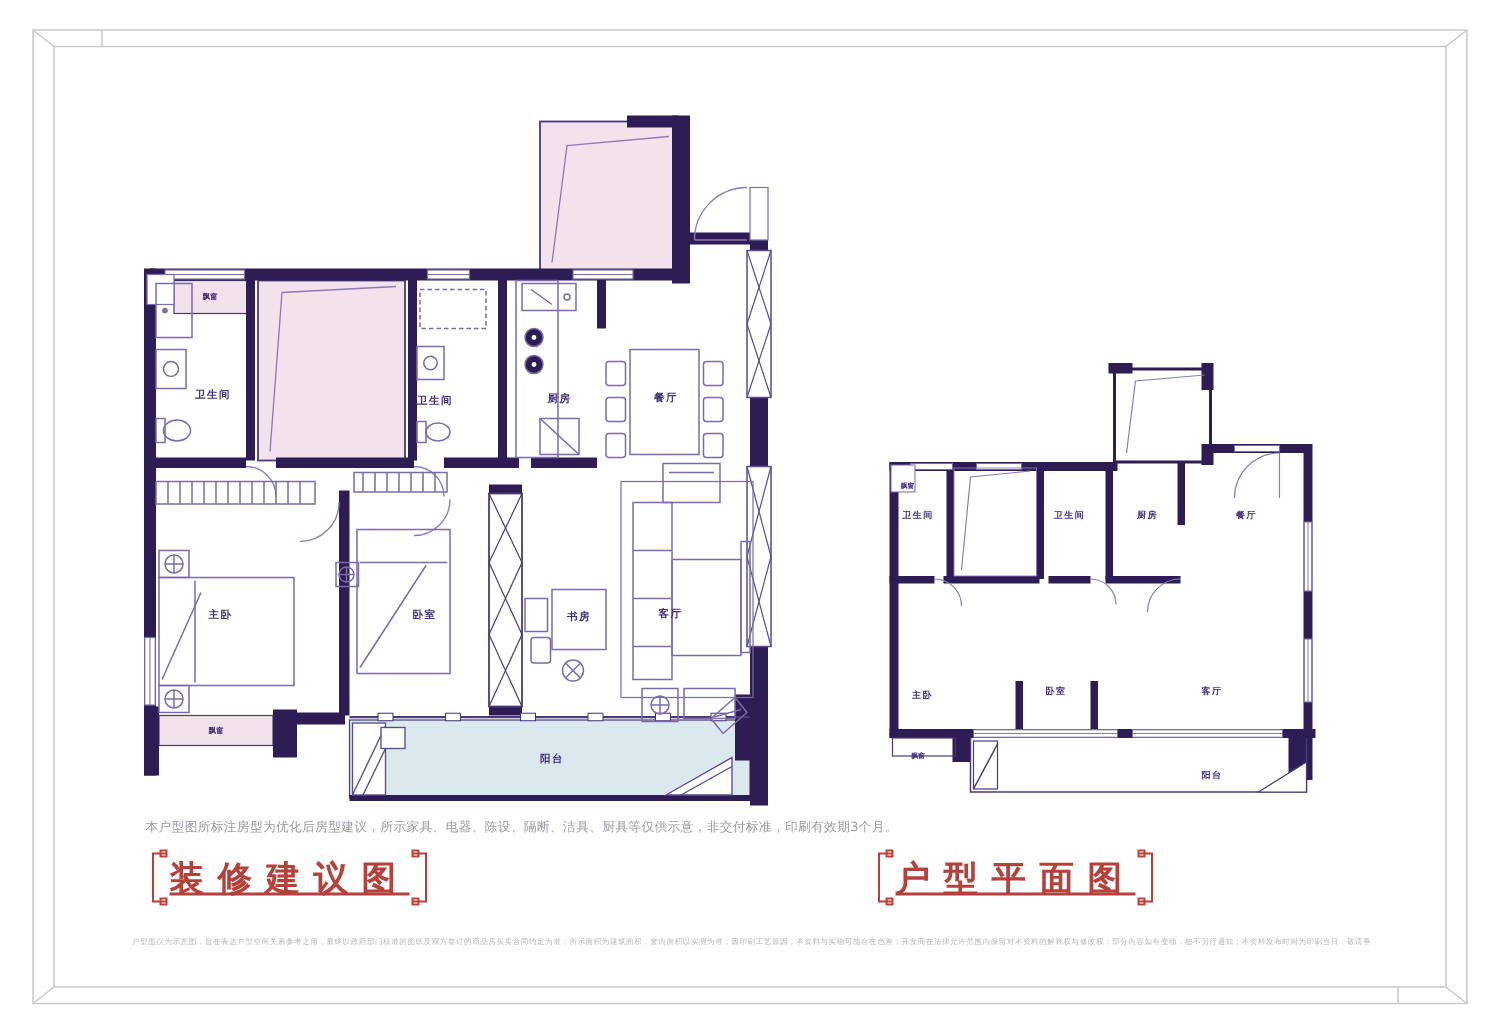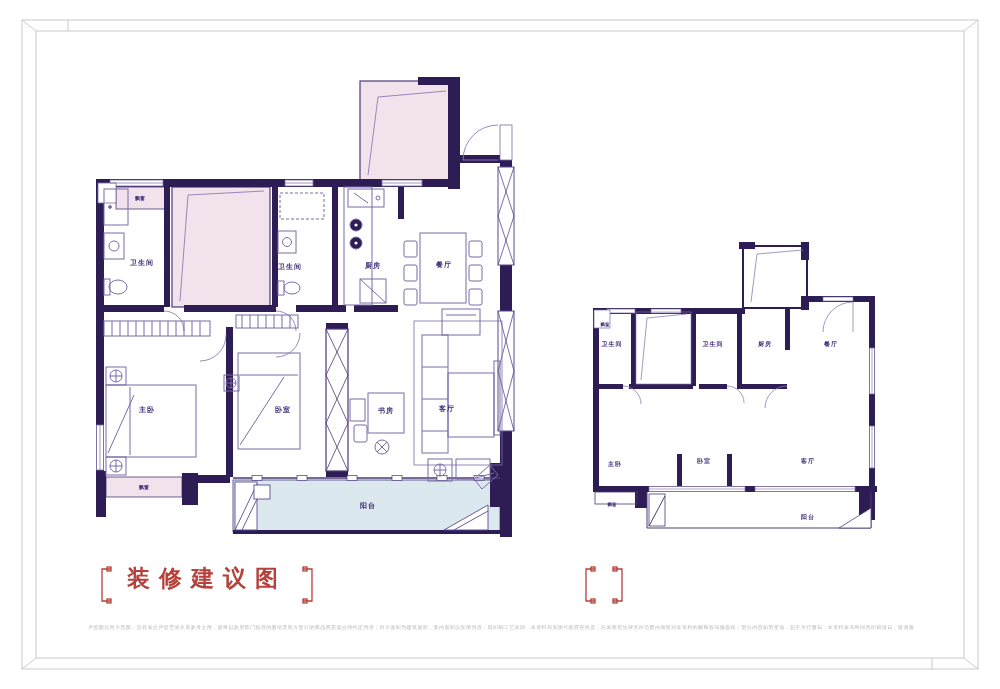--- a/index.html
+++ b/index.html
@@ -12,21 +12,21 @@
           letter-spacing:1px;white-space:nowrap;font-size:7px;}
   .rlabel.small{font-size:5px;letter-spacing:0;}
   .plan-right .rlabel{font-size:6px;color:#43307b;}
   .plan-right .rlabel.small{font-size:4.5px;}
   
   .note{position:absolute;left:97px;top:546px;width:560px;font-size:8.5px;color:#9a9aa2;
         letter-spacing:.2px;white-space:nowrap;}
   .disclaimer{position:absolute;left:88px;top:624px;width:826px;font-size:5px;color:#b7b7bc;
         letter-spacing:.4px;white-space:nowrap;overflow:hidden;}
   
-  .title-block{position:absolute;display:flex;align-items:flex-start;gap:14px;color:#b5413a;}
+  .title-block{position:absolute;display:flex;align-items:center;color:#b5413a;text-decoration:underline;}
   .title-text{font-family:"DejaVu Serif","Liberation Serif",serif;font-weight:700;
               font-size:23px;letter-spacing:9px;color:#b5413a;line-height:1;}
   .plans{position:absolute;inset:0;border-radius:23px;}
 </style>
 </head>
 <body>
 
 <div id="stage">
 
   <svg class="abs" style="left:0;top:0" width="1000" height="689" viewBox="0 0 1000 689">
@@ -338,20 +338,21 @@
       <div class="rlabel" style="left:180px;top:104px">厨房</div>
       <div class="rlabel" style="left:246px;top:104px">餐厅</div>
       <div class="rlabel" style="left:30px;top:224px">主卧</div>
       <div class="rlabel" style="left:119px;top:221px">卧室</div>
       <div class="rlabel" style="left:223px;top:221px">客厅</div>
       <div class="rlabel small" style="left:27px;top:264px">飘窗</div>
       <div class="rlabel" style="left:223px;top:277px">阳台</div>
     </div>
   </div>
 
+  <div class="note">本户型图所标注房型为优化后房型建议，所示家具、电器、陈设、隔断、洁具、厨具等仅供示意，非交付标准，印刷有效期3个月。</div>
 
   <div class="title-block" style="left:98px;top:566px">
     <svg width="15" height="38" viewBox="0 0 15 38">
       <g fill="none" stroke="#b5413a" stroke-width="1.3">
         <path d="M13,3 H4 V35 H13"></path>
         <rect x="9" y="1" width="4" height="4"></rect>
         <rect x="9" y="33" width="4" height="4"></rect>
       </g>
     </svg>
     <span class="title-text">装修建议图</span>
@@ -365,20 +366,21 @@
   </div>
 
   <div class="title-block" style="left:582px;top:566px">
     <svg width="15" height="38" viewBox="0 0 15 38">
       <g fill="none" stroke="#b5413a" stroke-width="1.3">
         <path d="M13,3 H4 V35 H13"></path>
         <rect x="9" y="1" width="4" height="4"></rect>
         <rect x="9" y="33" width="4" height="4"></rect>
       </g>
     </svg>
+    <span class="title-text">户型平面图</span>
     <svg width="15" height="38" viewBox="0 0 15 38" style="transform:scale(-1,1)">
       <g fill="none" stroke="#b5413a" stroke-width="1.3">
         <path d="M13,3 H4 V35 H13"></path>
         <rect x="9" y="1" width="4" height="4"></rect>
         <rect x="9" y="33" width="4" height="4"></rect>
       </g>
     </svg>
   </div>
 
   <div class="disclaimer">户型图仅为示意图，旨在表达户型空间关系参考之用，最终以政府部门核准的图纸及双方签订的商品房买卖合同约定为准；所示面积为建筑面积，套内面积以实测为准；因印刷工艺原因，本资料与实物可能存在色差；开发商在法律允许范围内保留对本资料的解释权与修改权；部分内容如有变动，恕不另行通知；本资料发布时间为印刷当日，敬请垂询最新信息，最终解释权归开发商所有。</div>

